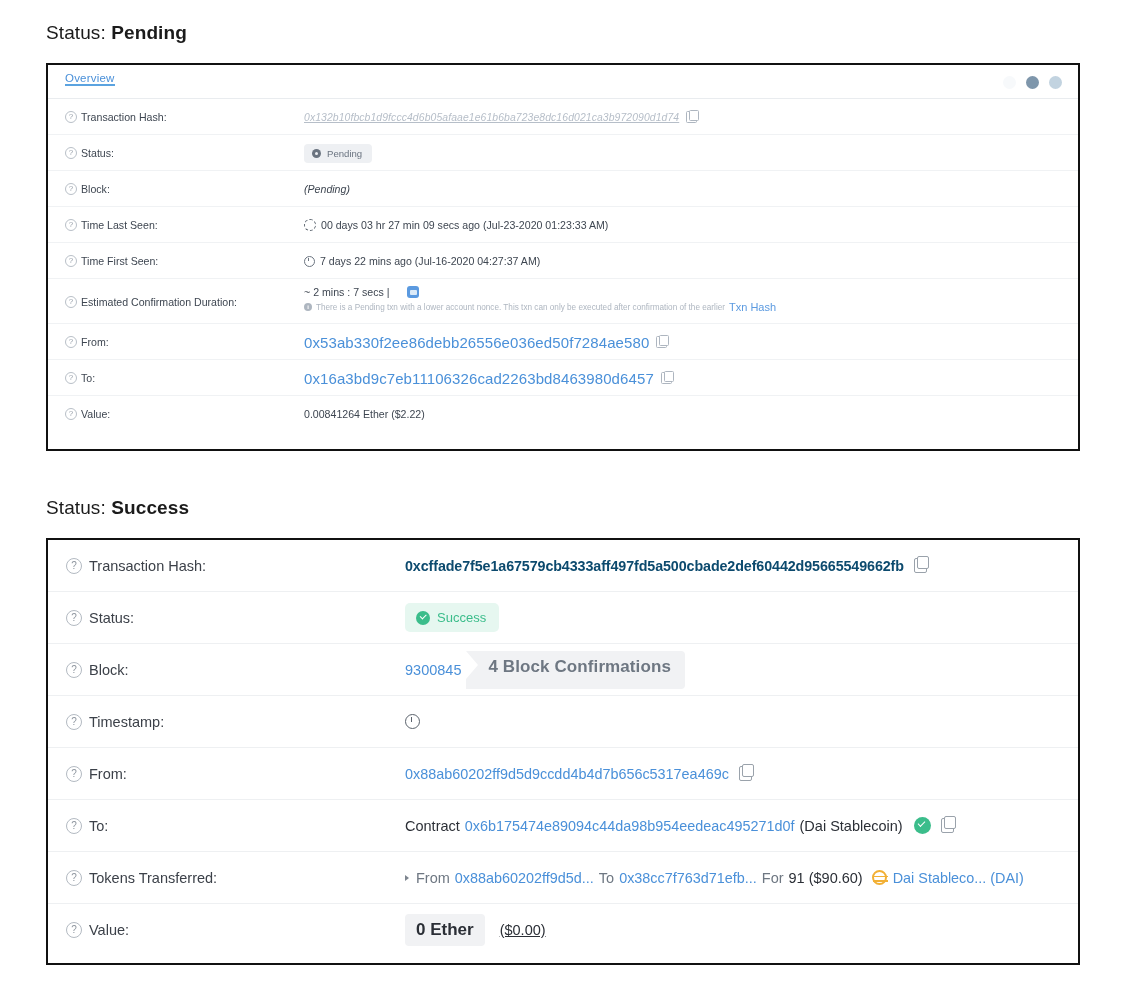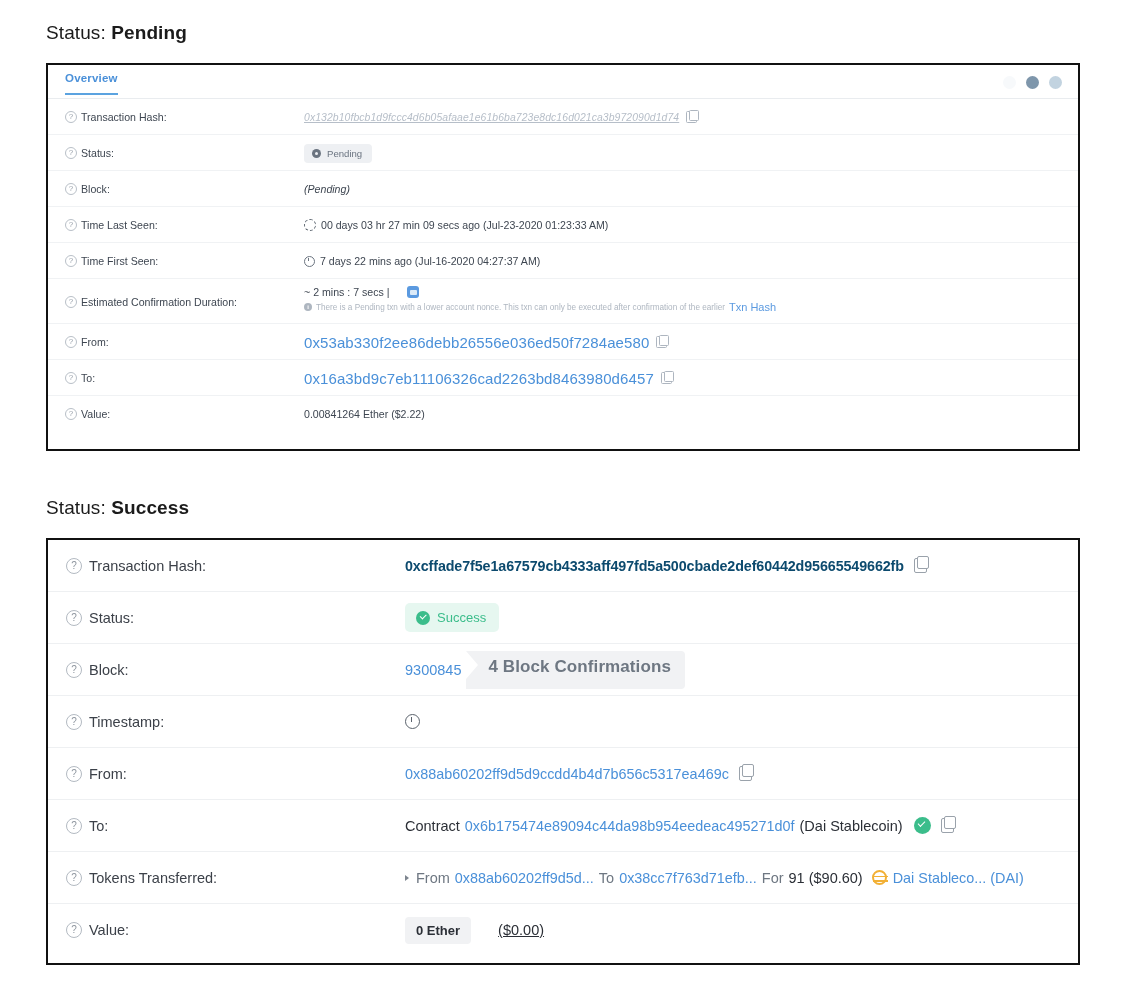--- a/index.html
+++ b/index.html
@@ -43,23 +43,22 @@
     height: 33px;
     border-bottom: 1px solid #e9ecef;
     position: relative;
     background: #fff;
   }
   .tab {
     position: absolute;
     left: 17px;
     top: 7px;
     font-size: 11.5px;
-    font-weight: bold;
+    font-weight: normal;
     color: #4a90d9;
-    padding-bottom: 9px;
     border-bottom: 2px solid #5ba3e0;
     letter-spacing: .2px;
   }
   .dots {
     position: absolute;
     right: 16px;
     top: 11px;
     display: flex;
     gap: 10px;
     align-items: center;
@@ -406,26 +405,26 @@
     content: "";
     position: absolute;
     left: -1px; top: 8.3px;
     width: 15px; height: 1.8px;
     background: #f2b035;
   }
   .eth-pill {
     background: #f1f2f4;
     color: #2b2f36;
     font-weight: bold;
-    font-size: 13px;
+    font-size: 17px;
     padding: 6px 11px;
     border-radius: 4px;
     display: inline-block;
   }
-  .pad-l { margin-left: 27px; text-decoration: underline; }
+  .pad-l { margin-left: 15px; text-decoration: underline; }
   .sp { display: inline-block; width: 5px; }
 </style>
 </head>
 <body>
 
 <div class="caption" id="caption-pending">
   <span class="lbl">Status:</span>
   <span class="val">Pending</span>
 </div>
 

